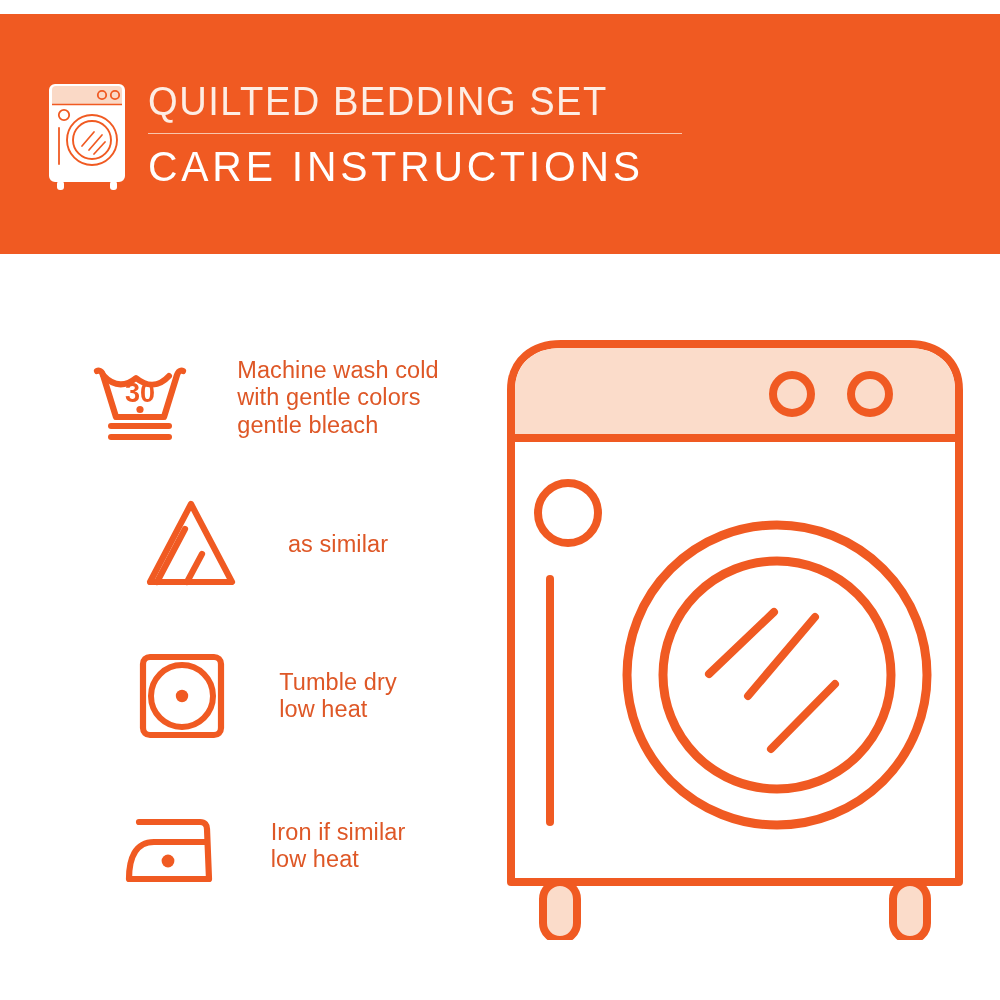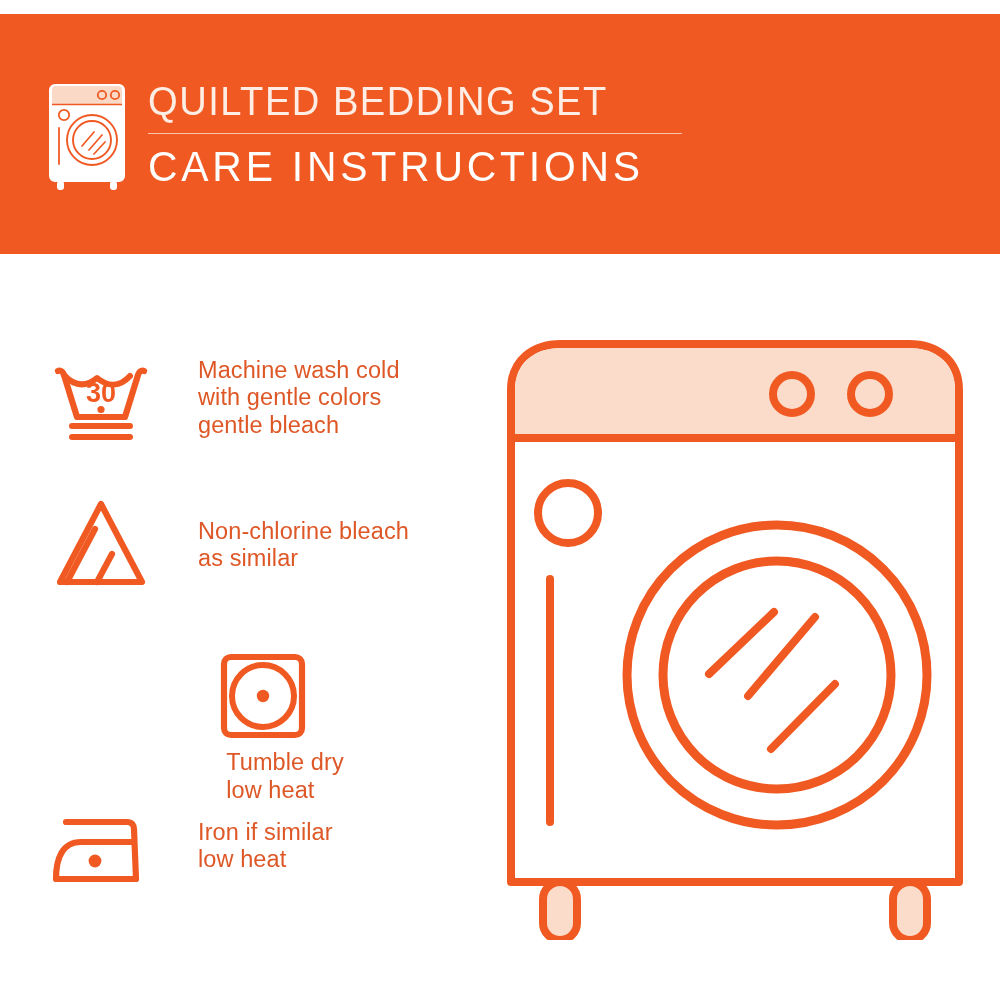--- a/index.html
+++ b/index.html
@@ -76,24 +76,25 @@
     top: 240px;
     width: 500px;
     height: 760px;
   }
   .care-row {
     position: absolute;
     left: 48px;
     display: flex;
     align-items: center;
     width: 430px;
+    justify-content: center;
   }
   .care-row.r0 { top: 105px; }
   .care-row.r1 { top: 252px; }
-  .care-row.r2 { top: 403px; flex-direction: column; }
+  .care-row.r2 { top: 403px; }
   .care-row.r3 { top: 553px; }
 
   .care-symbol {
     width: 106px;
     height: 106px;
     flex: 0 0 auto;
     display: flex;
     align-items: center;
     justify-content: center;
   }
@@ -183,21 +184,20 @@
     <div class="care-symbol">
       <svg viewBox="0 0 106 106" width="106" height="106">
         <g fill="none" stroke="#F05A22" stroke-width="6.2" stroke-linecap="round" stroke-linejoin="round">
           <path d="M53 12 L94 90 L12 90 Z"></path>
           <line x1="47" y1="37" x2="19" y2="90"></line>
           <line x1="64" y1="62" x2="49" y2="90"></line>
         </g>
       </svg>
     </div>
     <div class="care-text">
-      <span class="nowrapline">Non-chlorine bleach</span>
       <span class="nowrapline">as similar</span>
     </div>
   </div>
 
   <div class="care-row r2">
     <div class="care-symbol">
       <svg viewBox="0 0 106 106" width="106" height="106">
         <rect x="14" y="14" width="78" height="78" rx="7" fill="none" stroke="#F05A22" stroke-width="6.2"></rect>
         <circle cx="53" cy="53" r="31" fill="none" stroke="#F05A22" stroke-width="6.0"></circle>
         <circle cx="53" cy="53" r="6.2" fill="#F05A22"></circle>

